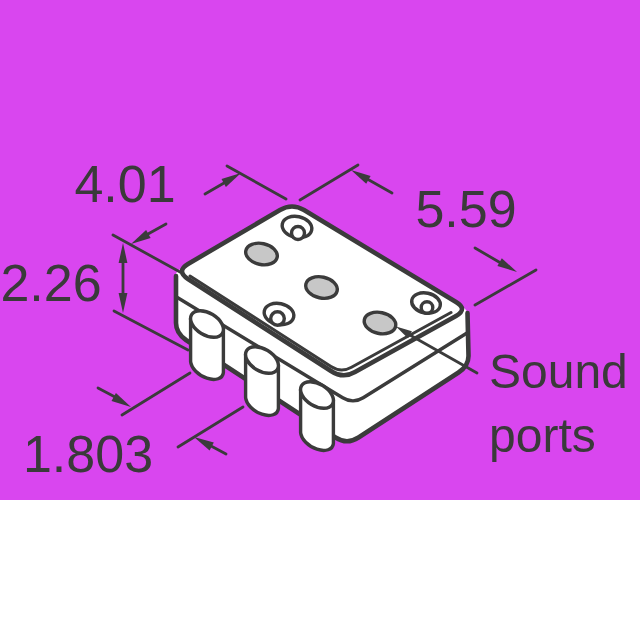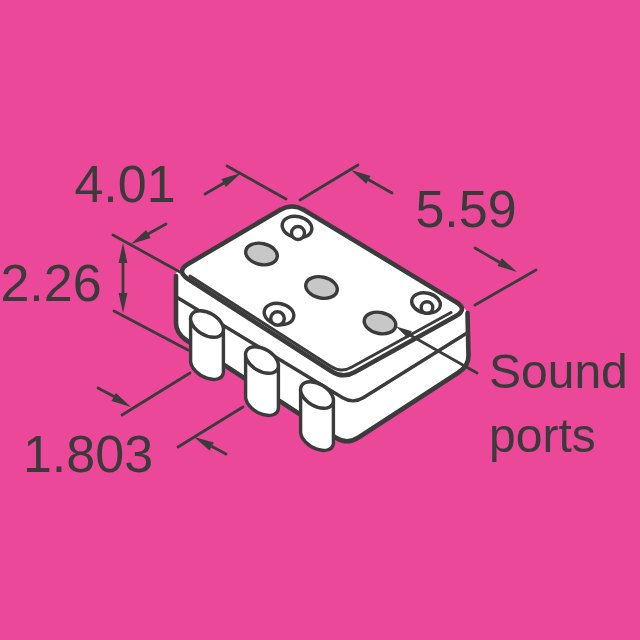--- a/index.html
+++ b/index.html
@@ -6,22 +6,22 @@
     margin: 0;
     padding: 0;
     background: #ffffff;
     width: 640px;
     height: 640px;
     overflow: hidden;
   }
   .stage {
     position: relative;
     width: 640px;
-    height: 640px;
-    background: #ec4899;
+    height: 500px;
+    background: #d946ef;
   }
   svg { display: block; }
   .ln {
     stroke: #3b3b3b;
     fill: none;
     stroke-linecap: round;
     stroke-linejoin: round;
   }
   .w-thick  { stroke-width: 4.6; }
   .w-mid    { stroke-width: 3.4; }

